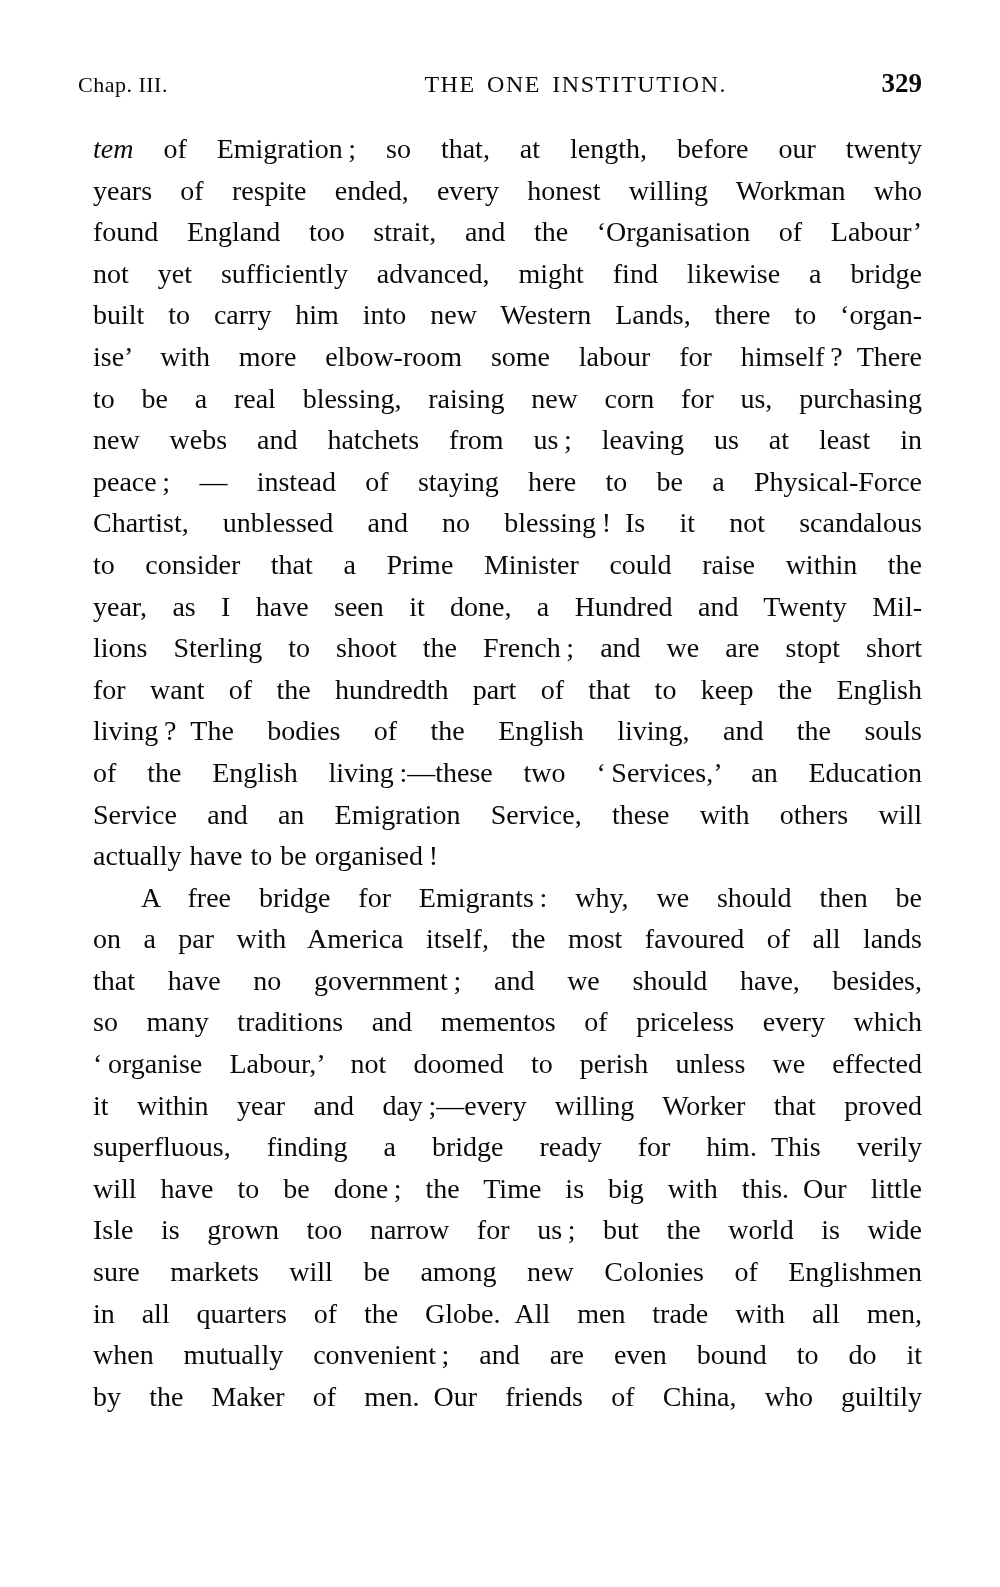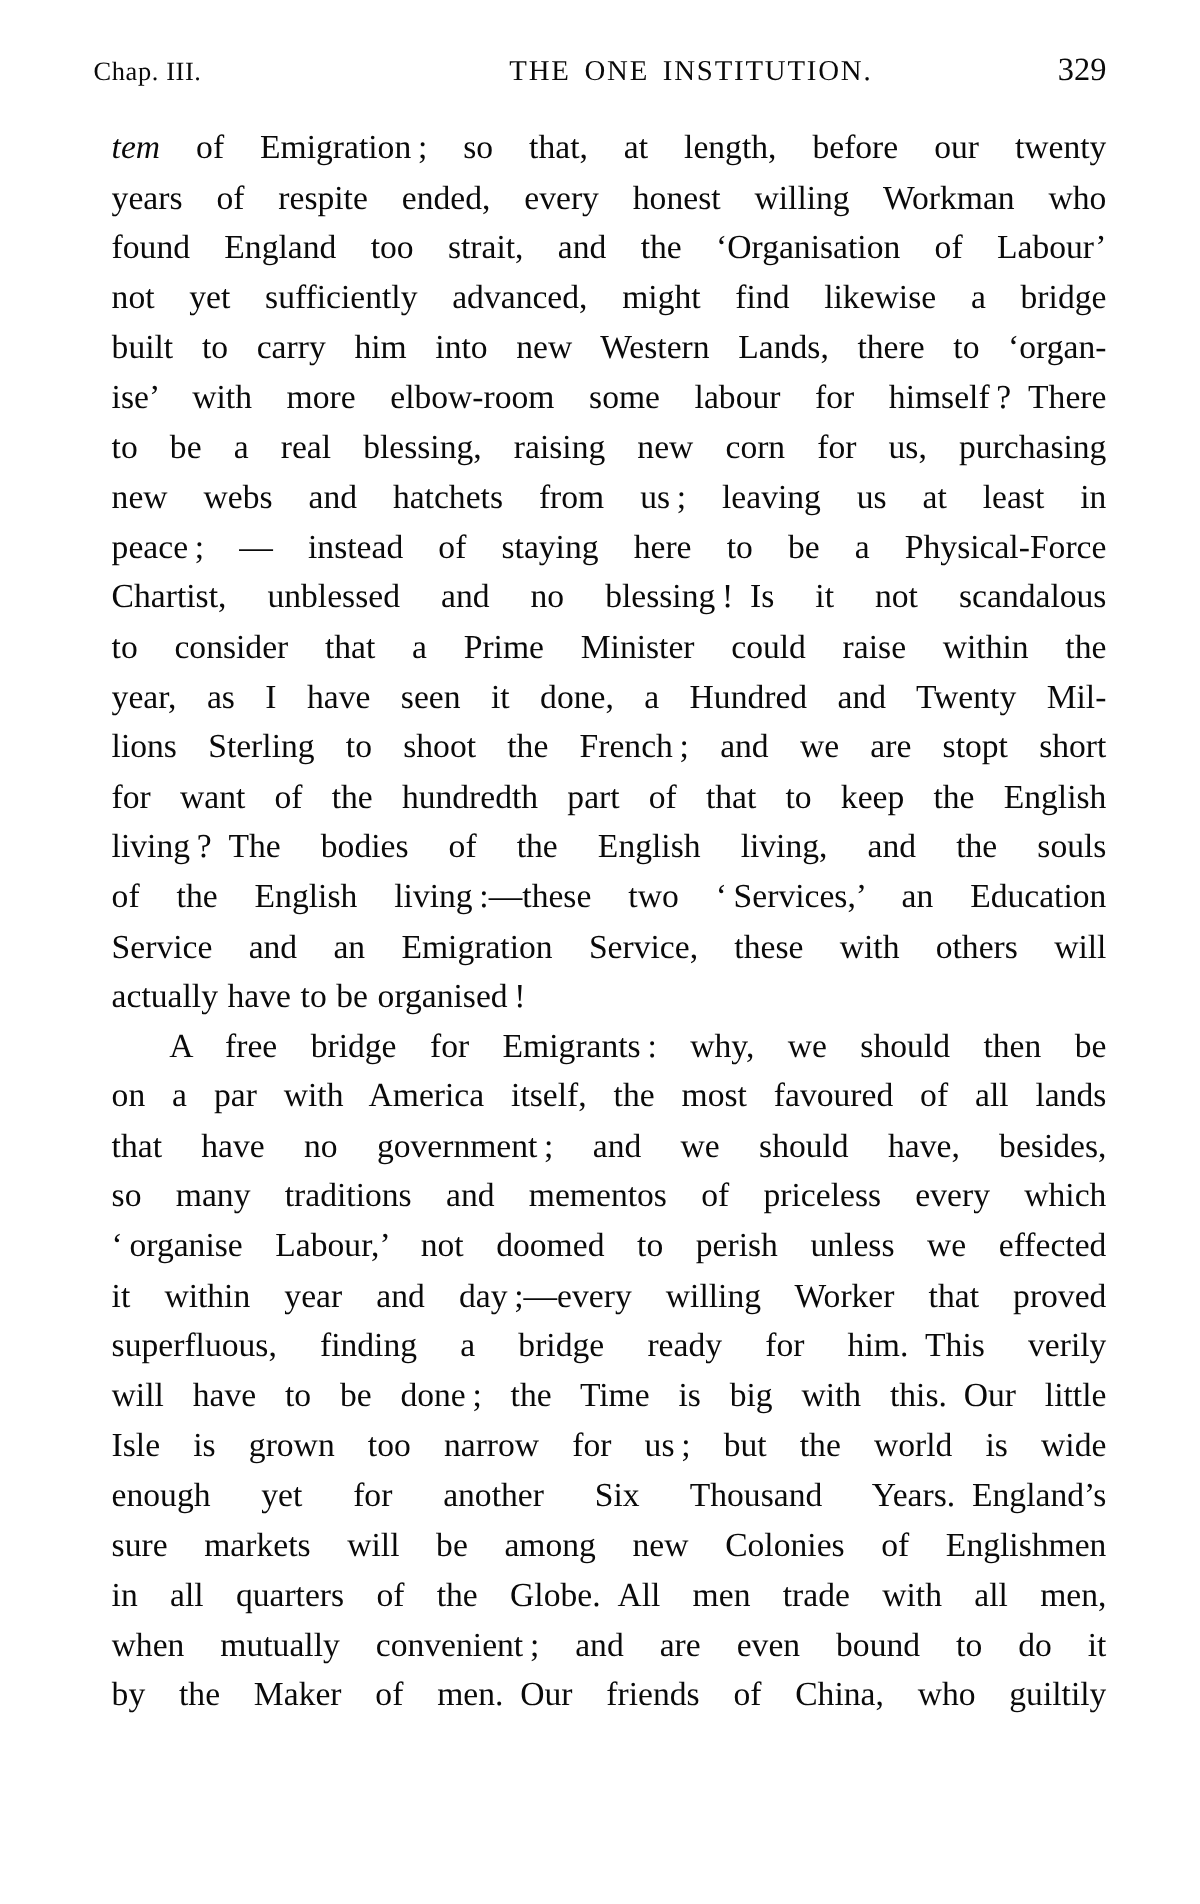--- a/index.html
+++ b/index.html
@@ -8,21 +8,21 @@
     background: #ffffff;
   }
   .page {
     position: relative;
     box-sizing: border-box;
     width: 1000px;
     height: 1587px;
     background: #ffffff;
     color: #0a0a0a;
     font-family: "Liberation Serif", "DejaVu Serif", serif;
-    padding: 43px 78px 0 78px;
+    padding: 68px 78px 0 78px;
     overflow: hidden;
   }
   .running-header {
     display: flex;
     align-items: baseline;
     height: 34px;
   }
   .running-header .chap {
     width: 195px;
     font-size: 22px;
@@ -33,20 +33,21 @@
     flex: 1;
     text-align: right;
     font-size: 24px;
     letter-spacing: 1.5px;
     word-spacing: 4px;
   }
   .running-header .pnum {
     width: 195px;
     text-align: right;
     font-size: 27px;
+    font-weight: bold;
   }
   .text-body {
     margin-top: 26px;
   }
   .line {
     font-size: 28px;
     line-height: 41.6px;
     height: 41.6px;
     overflow: hidden;
     text-align: justify;
@@ -98,20 +99,19 @@
       <div>
         <div class="line indent">A free bridge for Emigrants : why, we should then be</div>
         <div class="line">on a par with America itself, the most favoured of all lands</div>
         <div class="line">that have no government ; and we should have, besides,</div>
         <div class="line">so many traditions and mementos of priceless every which</div>
         <div class="line">‘ organise Labour,’ not doomed to perish unless we effected</div>
         <div class="line">it within year and day ;—every willing Worker that proved</div>
         <div class="line">superfluous, finding a bridge ready for him. This verily</div>
         <div class="line">will have to be done ; the Time is big with this. Our little</div>
         <div class="line">Isle is grown too narrow for us ; but the world is wide</div>
-        <div class="line">enough yet for another Six Thousand Years. England’s</div>
         <div class="line">sure markets will be among new Colonies of Englishmen</div>
         <div class="line">in all quarters of the Globe. All men trade with all men,</div>
         <div class="line">when mutually convenient ; and are even bound to do it</div>
         <div class="line">by the Maker of men. Our friends of China, who guiltily</div>
       </div>
     </div>
 </div>
 
 </body></html>

